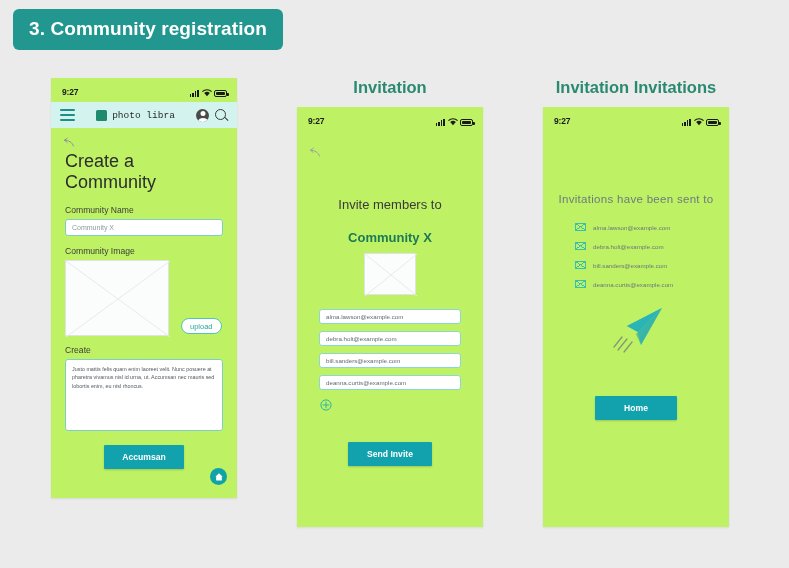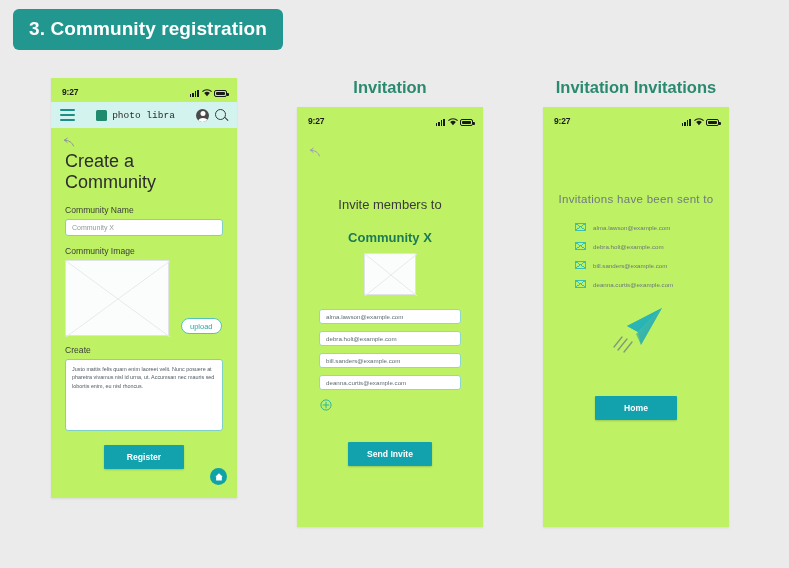--- a/index.html
+++ b/index.html
@@ -225,21 +225,21 @@
           <svg viewBox="0 0 104 76" width="104" height="76" preserveAspectRatio="none">
               <path d="M0 0 L104 76 M104 0 L0 76" stroke="#e6eaec" stroke-width="1" fill="none"></path>
             </svg>
         </div>
         <div class="upload-btn">upload</div>
       </div>
 
       <div class="field-label" style="margin-top:9px;">Create</div>
       <div class="textarea">Justo mattis felis quam enim laoreet velit. Nunc posuere at pharetra vivamus nisl id urna, ut. Accumsan nec mauris sed lobortis enim, eu nisl rhoncus.</div>
 
-      <div class="cta">Register</div>
+      <div class="cta">Accumsan</div>
     </div>
 
     <div class="home-fab">
       <svg viewBox="0 0 12 12" width="10" height="10">
           <path d="M6 1.6 L10.4 5.6 L9.4 5.6 L9.4 10.2 L2.6 10.2 L2.6 5.6 L1.6 5.6 Z" fill="#ffffff"></path>
         </svg>
     </div>
   </div>
 </div>
 

